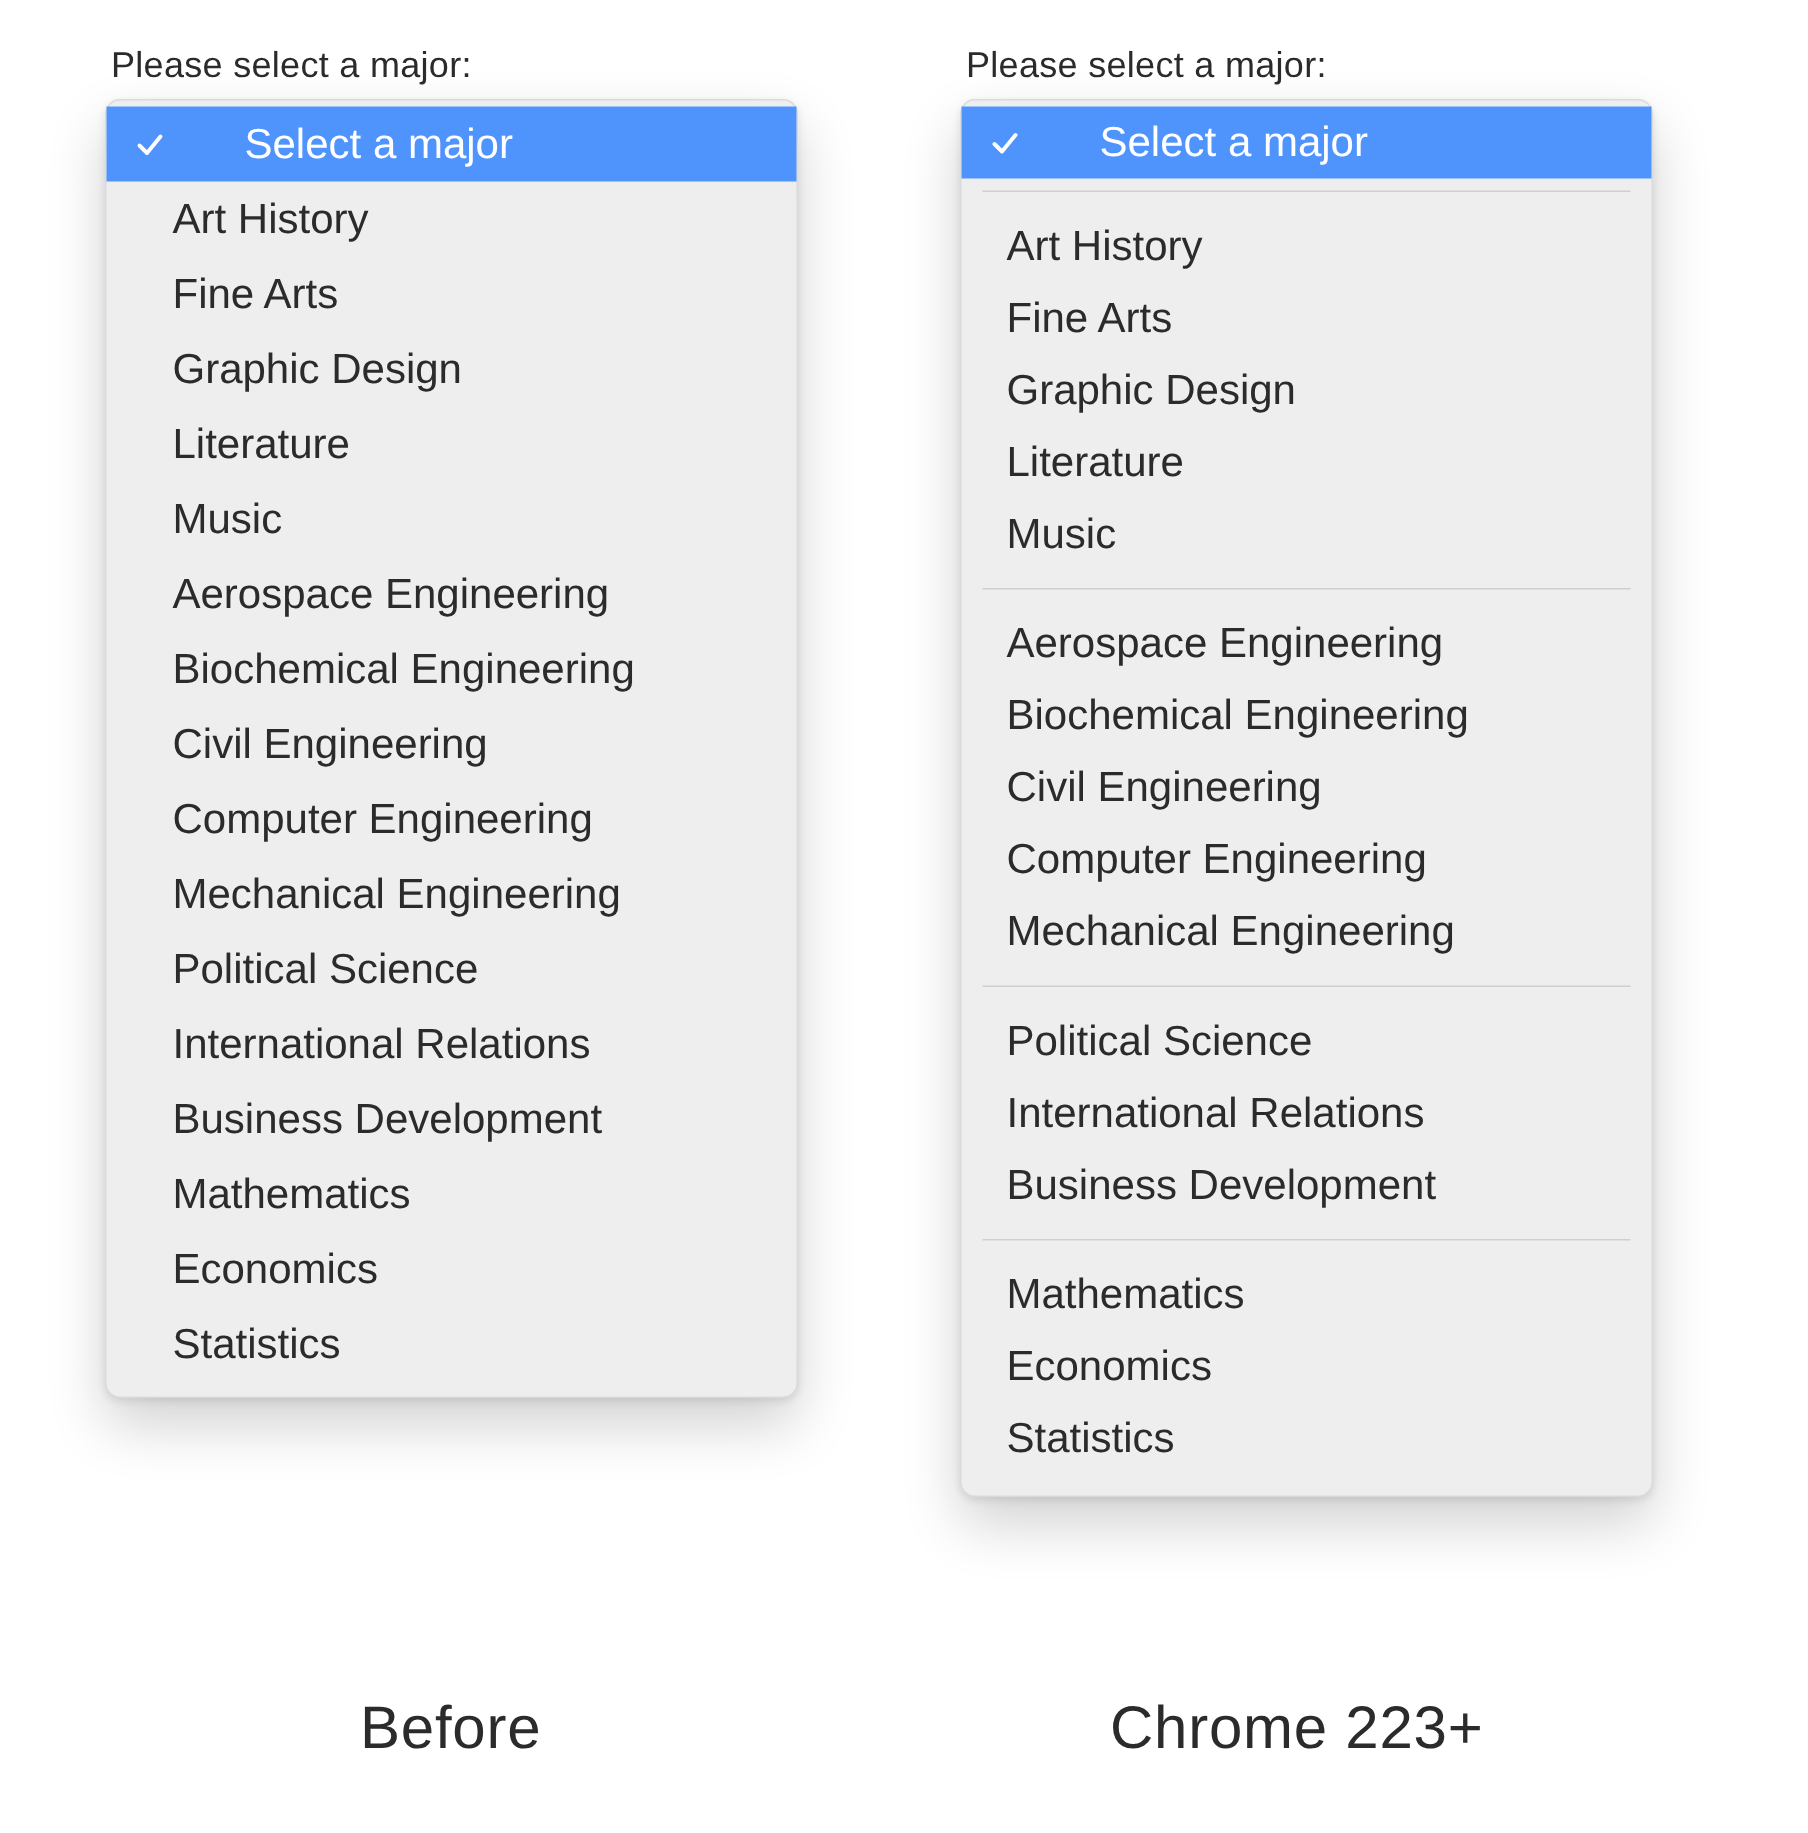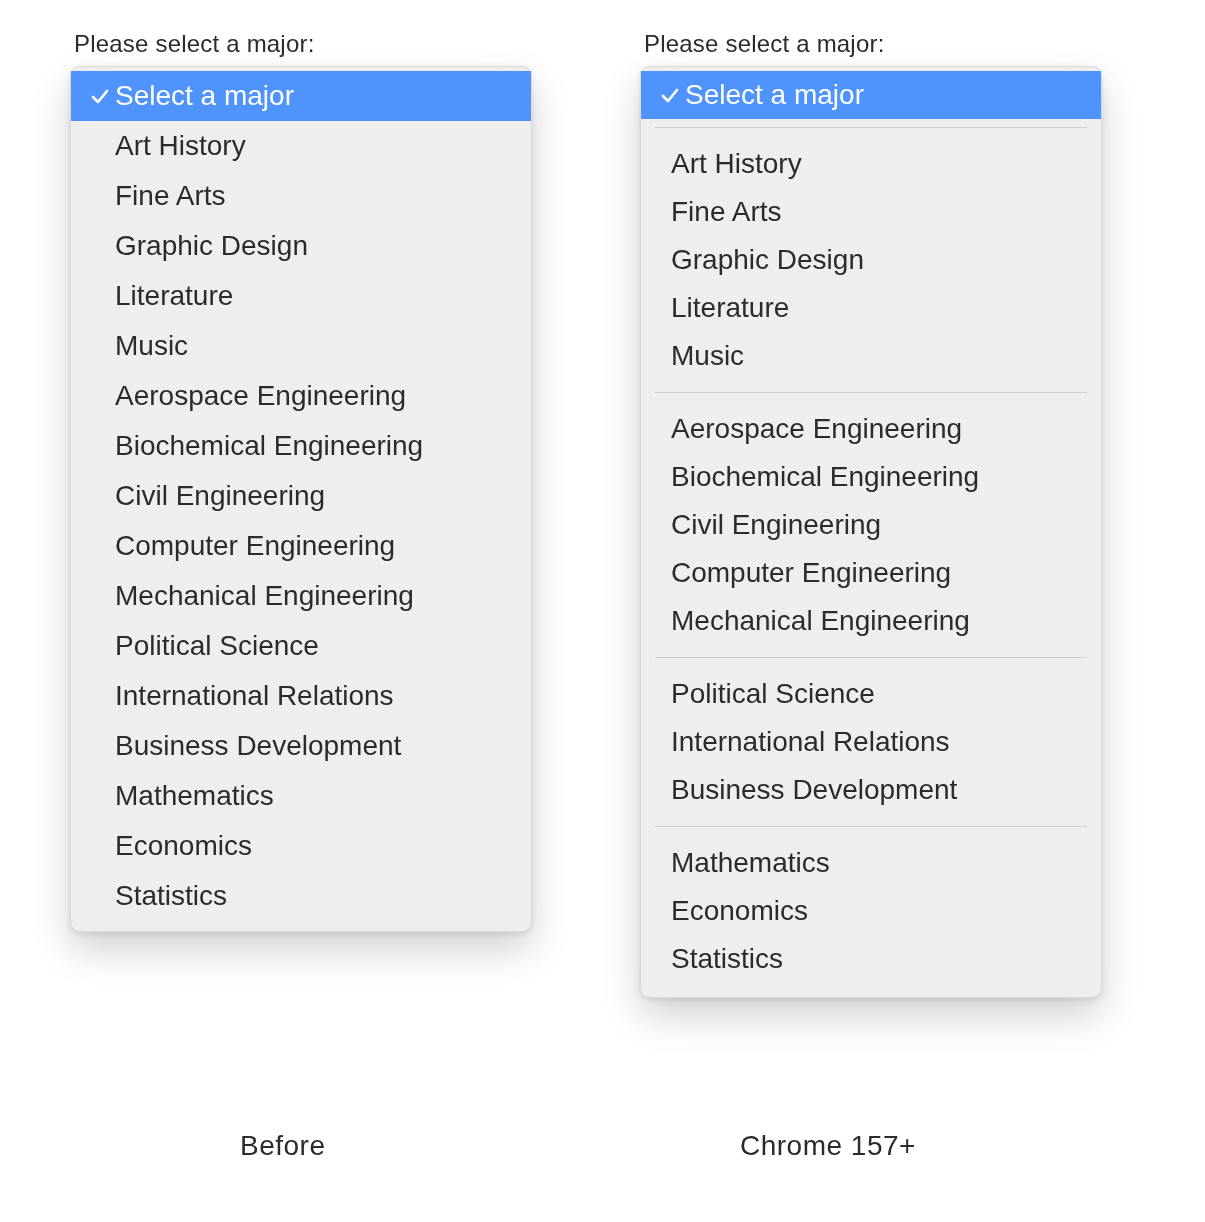--- a/index.html
+++ b/index.html
@@ -68,34 +68,34 @@
   .item.selected .check svg path{stroke:var(--sel-text);}
 
   .sep{
     height:0;
     border-top:1px solid var(--hr);
     margin:8px 14px;
   }
 
   .caption{
     position:absolute;
-    font-size:28px;
+    font-size:40px;
     letter-spacing:0.5px;
   }
   .caption.left{left:240px;top:1130px;}
   .caption.right{left:740px;top:1130px;}
 
   
   .menu.grouped .group{padding:4px 0;}
   .menu.grouped .item{height:48px;}
   .menu.grouped .item:not(.selected){padding-left:30px;}
   .menu.grouped .item.selected{padding-left:14px;}
 
   .menu .item:not(.selected){padding-left:44px;}
-  .menu .item.selected{padding-left:14px;}
+  .menu .item.selected{padding-left:14px;gap:48px;}
   
   .menu.grouped .item:not(.selected){padding-left:30px;}
 </style>
 </head>
 <body>
 
 <div class="col left">
   <div class="heading">Please select a major:</div>
 
   <div class="menu">
@@ -231,13 +231,13 @@
           <span class="label">Economics</span>
         </div>
       <div class="item">
           <span class="label">Statistics</span>
         </div>
     </div>
   </div>
 </div>
 
 <div class="caption left">Before</div>
-<div class="caption right">Chrome 157+</div>
+<div class="caption right">Chrome 223+</div>
 
 </body></html>

